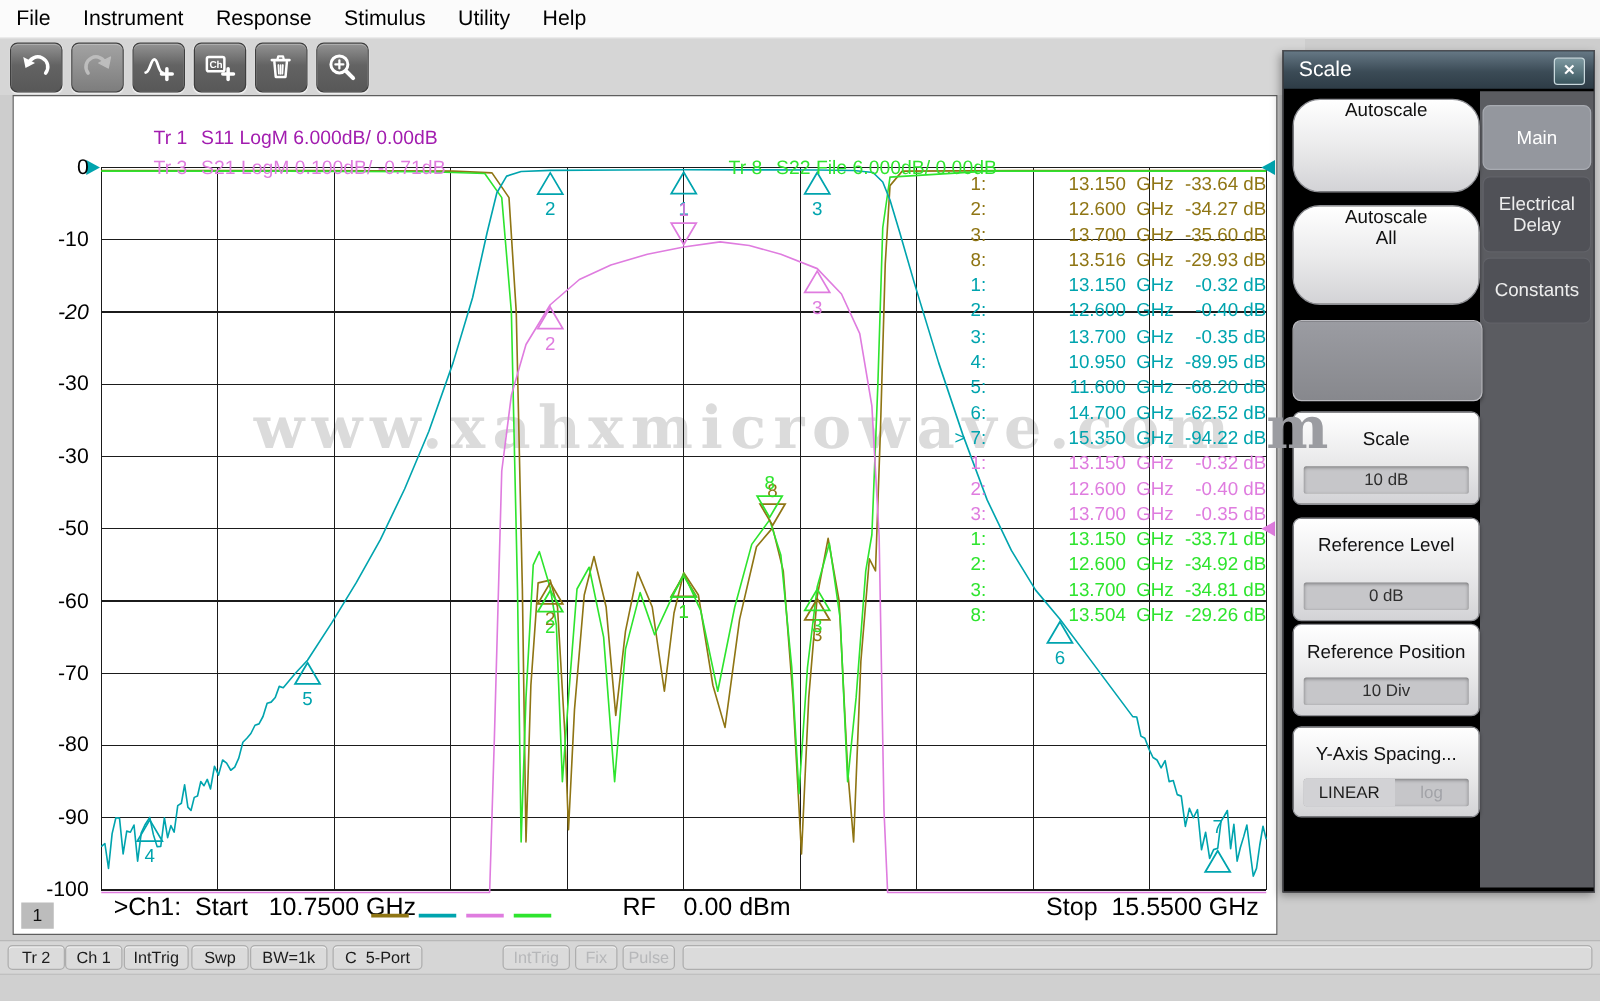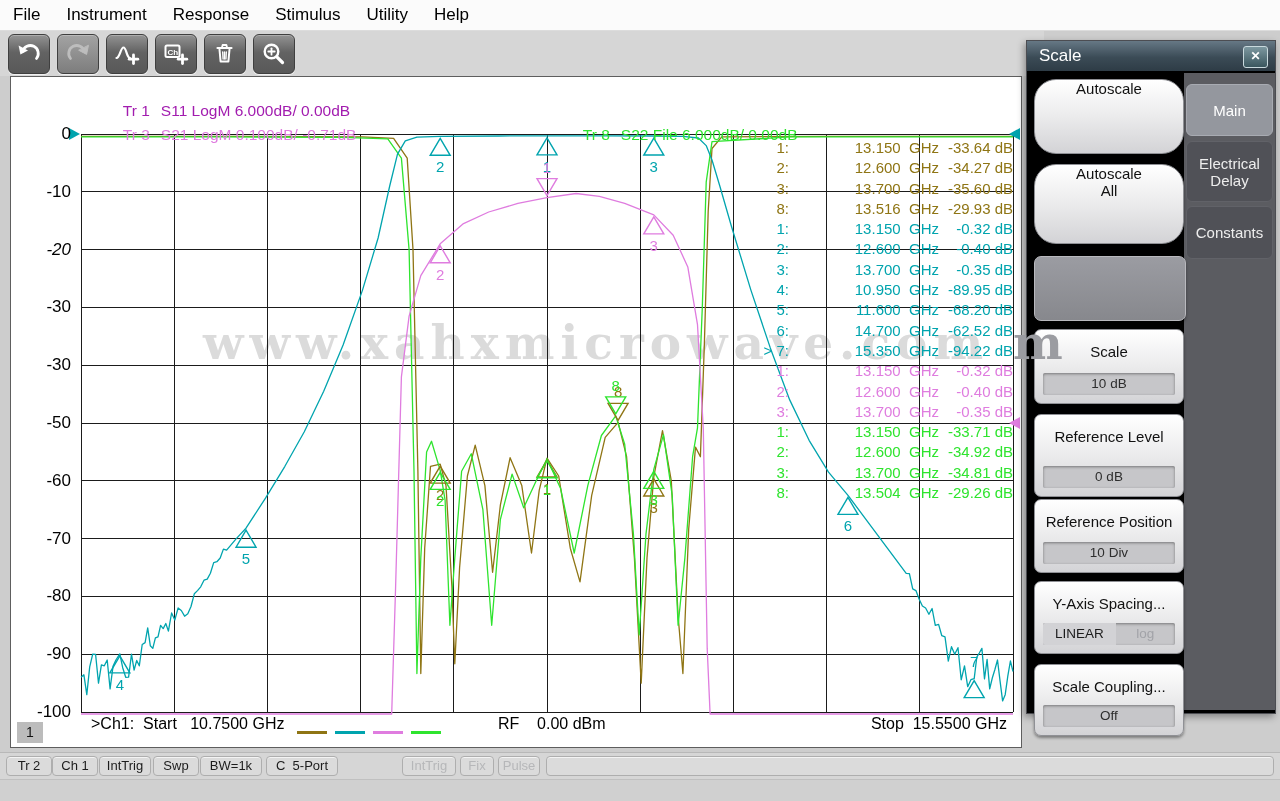--- a/index.html
+++ b/index.html
@@ -30,21 +30,21 @@
       font-weight:bold;font-size:47px;letter-spacing:6px;color:#dbdbdb;white-space:nowrap;}
   .wm-tail{position:absolute;left:1013px;top:315px;z-index:9;font-family:"DejaVu Serif",serif;
       font-weight:bold;font-size:47px;color:#9b9ca1;}
   svg.plot{position:absolute;left:0;top:0;z-index:2;}
   .ytick{position:absolute;left:2px;width:58px;text-align:right;font-size:17px;color:#000;z-index:3;}
   .mtable{position:absolute;left:734px;top:61px;width:268px;z-index:3;}
   .mrow{display:grid;grid-template-columns:44px 150px 1fr;height:20.3px;font-size:15px;line-height:20px;}
   .mrow span{text-align:right;white-space:pre;}
   .badge{position:absolute;left:6px;top:645px;width:26px;height:21px;background:#bcbcbc;color:#111;
          font-size:14px;text-align:center;line-height:21px;z-index:4;}
-  .binfo{position:absolute;top:638px;font-size:16px;color:#000;white-space:pre;z-index:4;}
+  .binfo{position:absolute;top:638px;font-size:20px;color:#000;white-space:pre;z-index:4;}
   .dash{position:absolute;top:654px;width:30px;height:3px;z-index:4;}
   
   .panel{position:absolute;left:1026px;top:40px;width:250px;height:674px;background:#000000;
          border:1px solid #4c4d52;box-sizing:border-box;box-shadow:-2px 3px 7px rgba(0,0,0,.35);z-index:8;}
   .ptitle{height:30px;background:linear-gradient(#667885,#3b4b56 55%,#2e3c46);color:#fff;
           font-size:17px;line-height:30px;padding-left:12px;}
   .pclose{position:absolute;right:7px;top:5px;width:23px;height:20px;border:1px solid #c9d9dd;border-radius:3px;
           background:linear-gradient(#7d98a0,#3a565e);color:#fff;font-size:12px;font-weight:bold;
           text-align:center;line-height:19px;cursor:default;}
   .tabcol{position:absolute;left:157px;top:32px;width:91px;bottom:3px;background:#5b5c61;}
@@ -363,24 +363,20 @@
       <div class="plabel">Reference Position</div>
       <div class="pval">10 Div</div>
     </div>
     <div class="pbtn has-val" style="top:540px;height:73px">
       <div class="plabel">Y-Axis Spacing...</div>
       <div class="pval split">
         <span class="v1">LINEAR</span>
         <span class="v2">log</span>
       </div>
     </div>
-    <div class="pbtn has-val" style="top:623px;height:72px">
-      <div class="plabel">Scale Coupling...</div>
-      <div class="pval">Off</div>
-    </div>
   </div>
 
   <div class="wm-tail">m</div>
 
   <div class="statusbar" id="sbar">
       <div class="sitem" style="left: 6px; width: 44px;">Tr 2</div>
       <div class="sitem" style="left: 52px; width: 44px;">Ch 1</div>
       <div class="sitem" style="left: 99px; width: 50px;">IntTrig</div>
       <div class="sitem" style="left: 153px; width: 44px;">Swp</div>
       <div class="sitem" style="left: 200px; width: 60px;">BW=1k</div>

